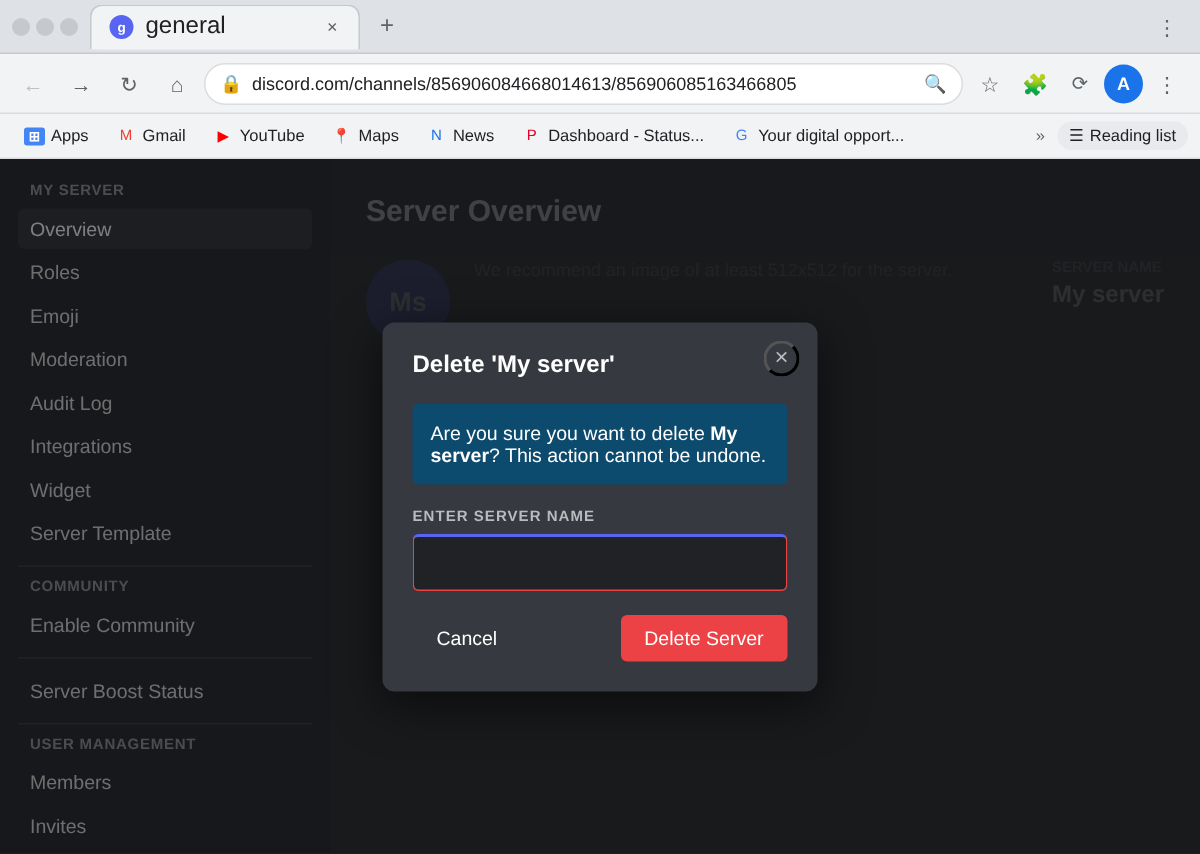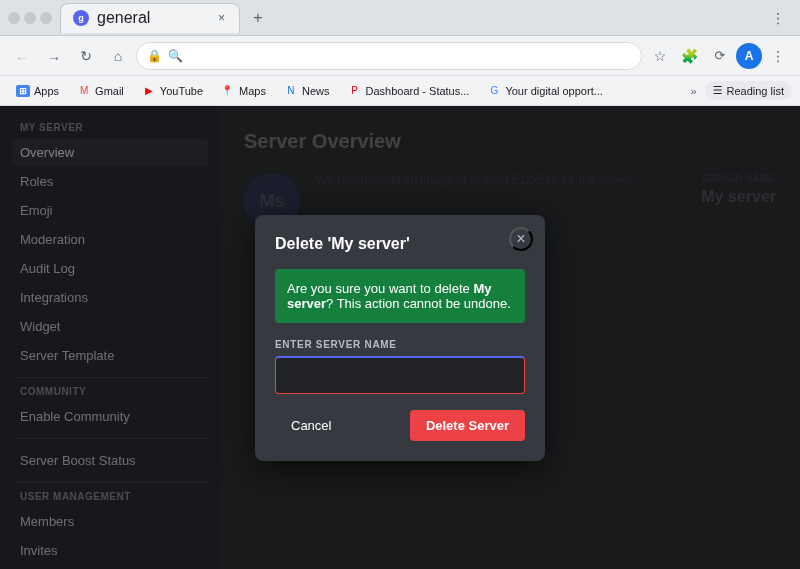--- a/index.html
+++ b/index.html
@@ -91,31 +91,31 @@
       background: #36393f; border-radius: 8px; width: 290px; padding: 20px;
       position: relative; box-shadow: 0 8px 32px rgba(0,0,0,0.6);
     }
     .modal-close {
       position: absolute; top: 12px; right: 12px; width: 24px; height: 24px;
       border-radius: 50%; background: none; cursor: pointer; color: #b9bbbe; font-size: 16px;
       display: flex; align-items: center; justify-content: center;
     }
     .modal-title { font-size: 16px; font-weight: 700; color: #fff; margin-bottom: 16px; }
     .modal-warning {
-      background: #15803d; border-radius: 4px; padding: 12px; margin-bottom: 16px; font-size: 13px; color: #fff;
+      background: #0c4a6e; border-radius: 4px; padding: 12px; margin-bottom: 16px; font-size: 13px; color: #fff;
     }
     .modal-label { font-size: 10px; font-weight: 700; color: #b9bbbe; text-transform: uppercase; letter-spacing: 0.7px; margin-bottom: 6px; }
     .modal-input {
       width: 100%; background: #202225; border: 1.5px solid #ed4245; border-top: 2px solid #5865f2;
       border-radius: 4px; padding: 8px 10px; color: #dcddde; font-size: 14px; outline: none;
       height: 38px;
     }
     .modal-actions { display: flex; align-items: center; justify-content: space-between; gap: 8px; margin-top: 16px; }
     .btn-cancel { background: none; border: none; color: #fff; font-size: 13px; padding: 8px 16px; border-radius: 3px; cursor: pointer; font-weight: 500; }
-    .btn-delete { background: #ed4245; border: none; color: #fff; font-size: 13px; padding: 8px 16px; border-radius: 3px; cursor: pointer; font-weight: 700; border-radius: 4px; }
+    .btn-delete { background: #ed4245; border: none; color: #fff; font-size: 13px; padding: 8px 16px; border-radius: 3px; cursor: pointer; font-weight: 400; border-radius: 4px; }
 
     
     .server-icon-circle {
       width: 56px; height: 56px; border-radius: 50%; background: #5865f2;
       display: flex; align-items: center; justify-content: center; color: white; font-size: 18px; font-weight: 700;
       flex-shrink: 0;
     }
     .server-info { flex: 1; }
     .server-desc { font-size: 12px; color: #8e9297; margin-bottom: 8px; }
     .upload-btn {
@@ -158,20 +158,21 @@
       <span>→</span>
     </div>
     <div class="nav-btn">
       <span>↻</span>
     </div>
     <div class="nav-btn">
       <span>⌂</span>
     </div>
     <div class="address-bar">
       <span class="address-lock">🔒</span>
+      <span class="address-text">discord.com/channels/856906084668014613/856906085163466805</span>
       <span style="color:#5f6368;font-size:12px;">🔍</span>
     </div>
     <div class="toolbar-actions">
       <div class="toolbar-icon">☆</div>
       <div class="toolbar-icon">🧩</div>
       <div class="toolbar-icon" style="font-size:13px;">⟳</div>
       <div class="profile-btn">A</div>
       <div class="toolbar-icon">⋮</div>
     </div>
   </div>

